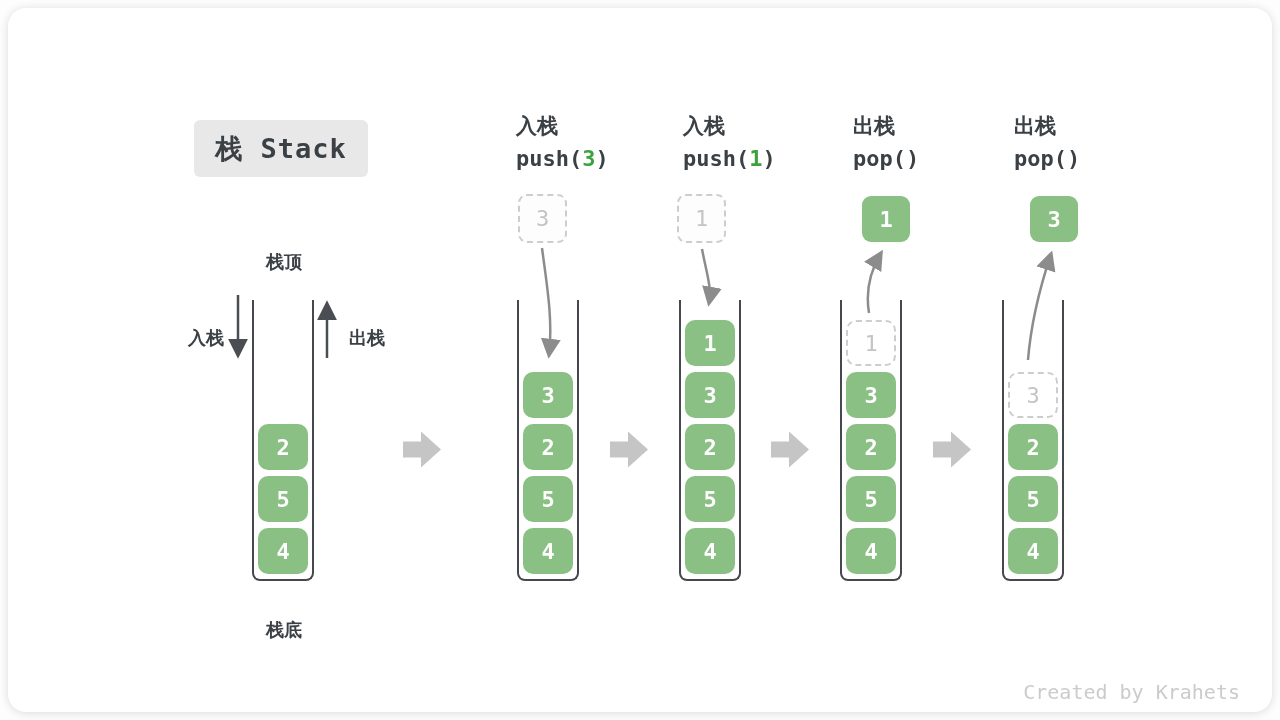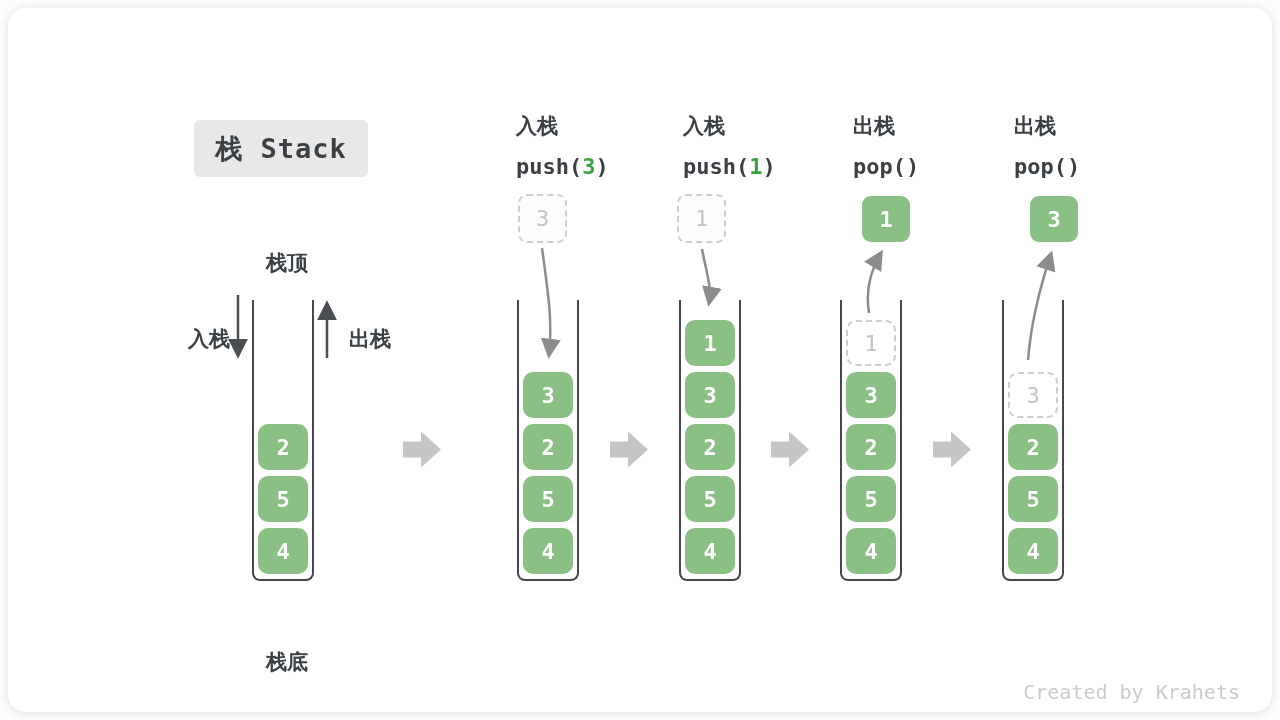--- a/index.html
+++ b/index.html
@@ -10,43 +10,43 @@
   *{margin:0;padding:0;box-sizing:border-box;}
   html,body{width:1280px;height:720px;overflow:hidden;background:#fdfdfd;
     font-family:"DejaVu Sans","Liberation Sans",sans-serif;}
   .stage{position:relative;width:1280px;height:720px;}
   .card{position:absolute;left:8px;top:8px;width:1264px;height:704px;background:var(--card-bg);
     border-radius:18px;box-shadow:0 1px 10px rgba(0,0,0,0.14);}
   .title-box{position:absolute;left:186px;top:112px;width:174px;height:57px;background:var(--title-bg);
     border-radius:6px;display:flex;align-items:center;justify-content:center;}
   .title-box span{font-family:"DejaVu Sans Mono","Liberation Mono",monospace;font-size:27px;
     font-weight:600;color:var(--text-dark);letter-spacing:1px;}
-  .cjk-label{position:absolute;font-size:21px;font-weight:700;color:var(--text-dark);line-height:1.1;}
+  .cjk-label{position:absolute;font-size:18px;font-weight:700;color:var(--text-dark);line-height:1.1;}
   #lbl-top{left:258px;top:244px;}
-  #lbl-bottom{left:258px;top:612px;margin-top:31px;}
+  #lbl-bottom{left:258px;top:612px;}
   #lbl-push{left:180px;top:320px;}
   #lbl-pop{left:341px;top:320px;}
   .overlay{position:absolute;left:0;top:0;width:1264px;height:704px;pointer-events:none;}
   .flow{fill:none;stroke:var(--flow-gray);stroke-width:2.5;}
   .side{fill:none;stroke:#4A4E53;stroke-width:2.5;}
   .block{fill:var(--block-gray);}
   .stack-container{position:absolute;width:62px;height:281px;border-left:2px solid var(--wall);
     border-right:2px solid var(--wall);border-bottom:2px solid var(--wall);
     border-radius:0 0 8px 8px;background:transparent;}
   .cell{position:absolute;width:50px;height:46px;border-radius:10px;background:var(--green);
     display:flex;align-items:center;justify-content:center;color:#fff;font-size:22px;font-weight:700;
     font-family:"DejaVu Sans Mono","Liberation Mono",monospace;}
   .cell.ghost{background:transparent;border:2px dashed var(--dash-gray);color:var(--ghost-text);font-weight:500;}
   .float-box{position:absolute;border-radius:9px;display:flex;align-items:center;justify-content:center;
     font-size:22px;font-family:"DejaVu Sans Mono","Liberation Mono",monospace;}
   .float-box.dashed{border:2px dashed var(--dash-gray);color:var(--ghost-text);background:#fdfdfd;font-weight:500;}
   .float-box.solid{background:var(--green);color:#fff;font-weight:700;}
   .col-header{position:absolute;top:107px;}
   .col-header .h1{font-size:21px;font-weight:700;color:var(--text-dark);line-height:1.1;}
-  .col-header .h2{margin-top:17px;font-family:"DejaVu Sans Mono","Liberation Mono",monospace;
+  .col-header .h2{margin-top:9px;font-family:"DejaVu Sans Mono","Liberation Mono",monospace;
     font-size:22px;font-weight:600;color:var(--text-dark);line-height:1.1;}
   .col-header .h2 .num{color:var(--code-green);font-weight:700;}
   .watermark{position:absolute;right:32px;top:672px;font-family:"DejaVu Sans Mono","Liberation Mono",monospace;
     font-size:20px;color:var(--watermark);}
 </style>
 </head>
 <body>
 
 <div class="stage">
   <div class="card">

